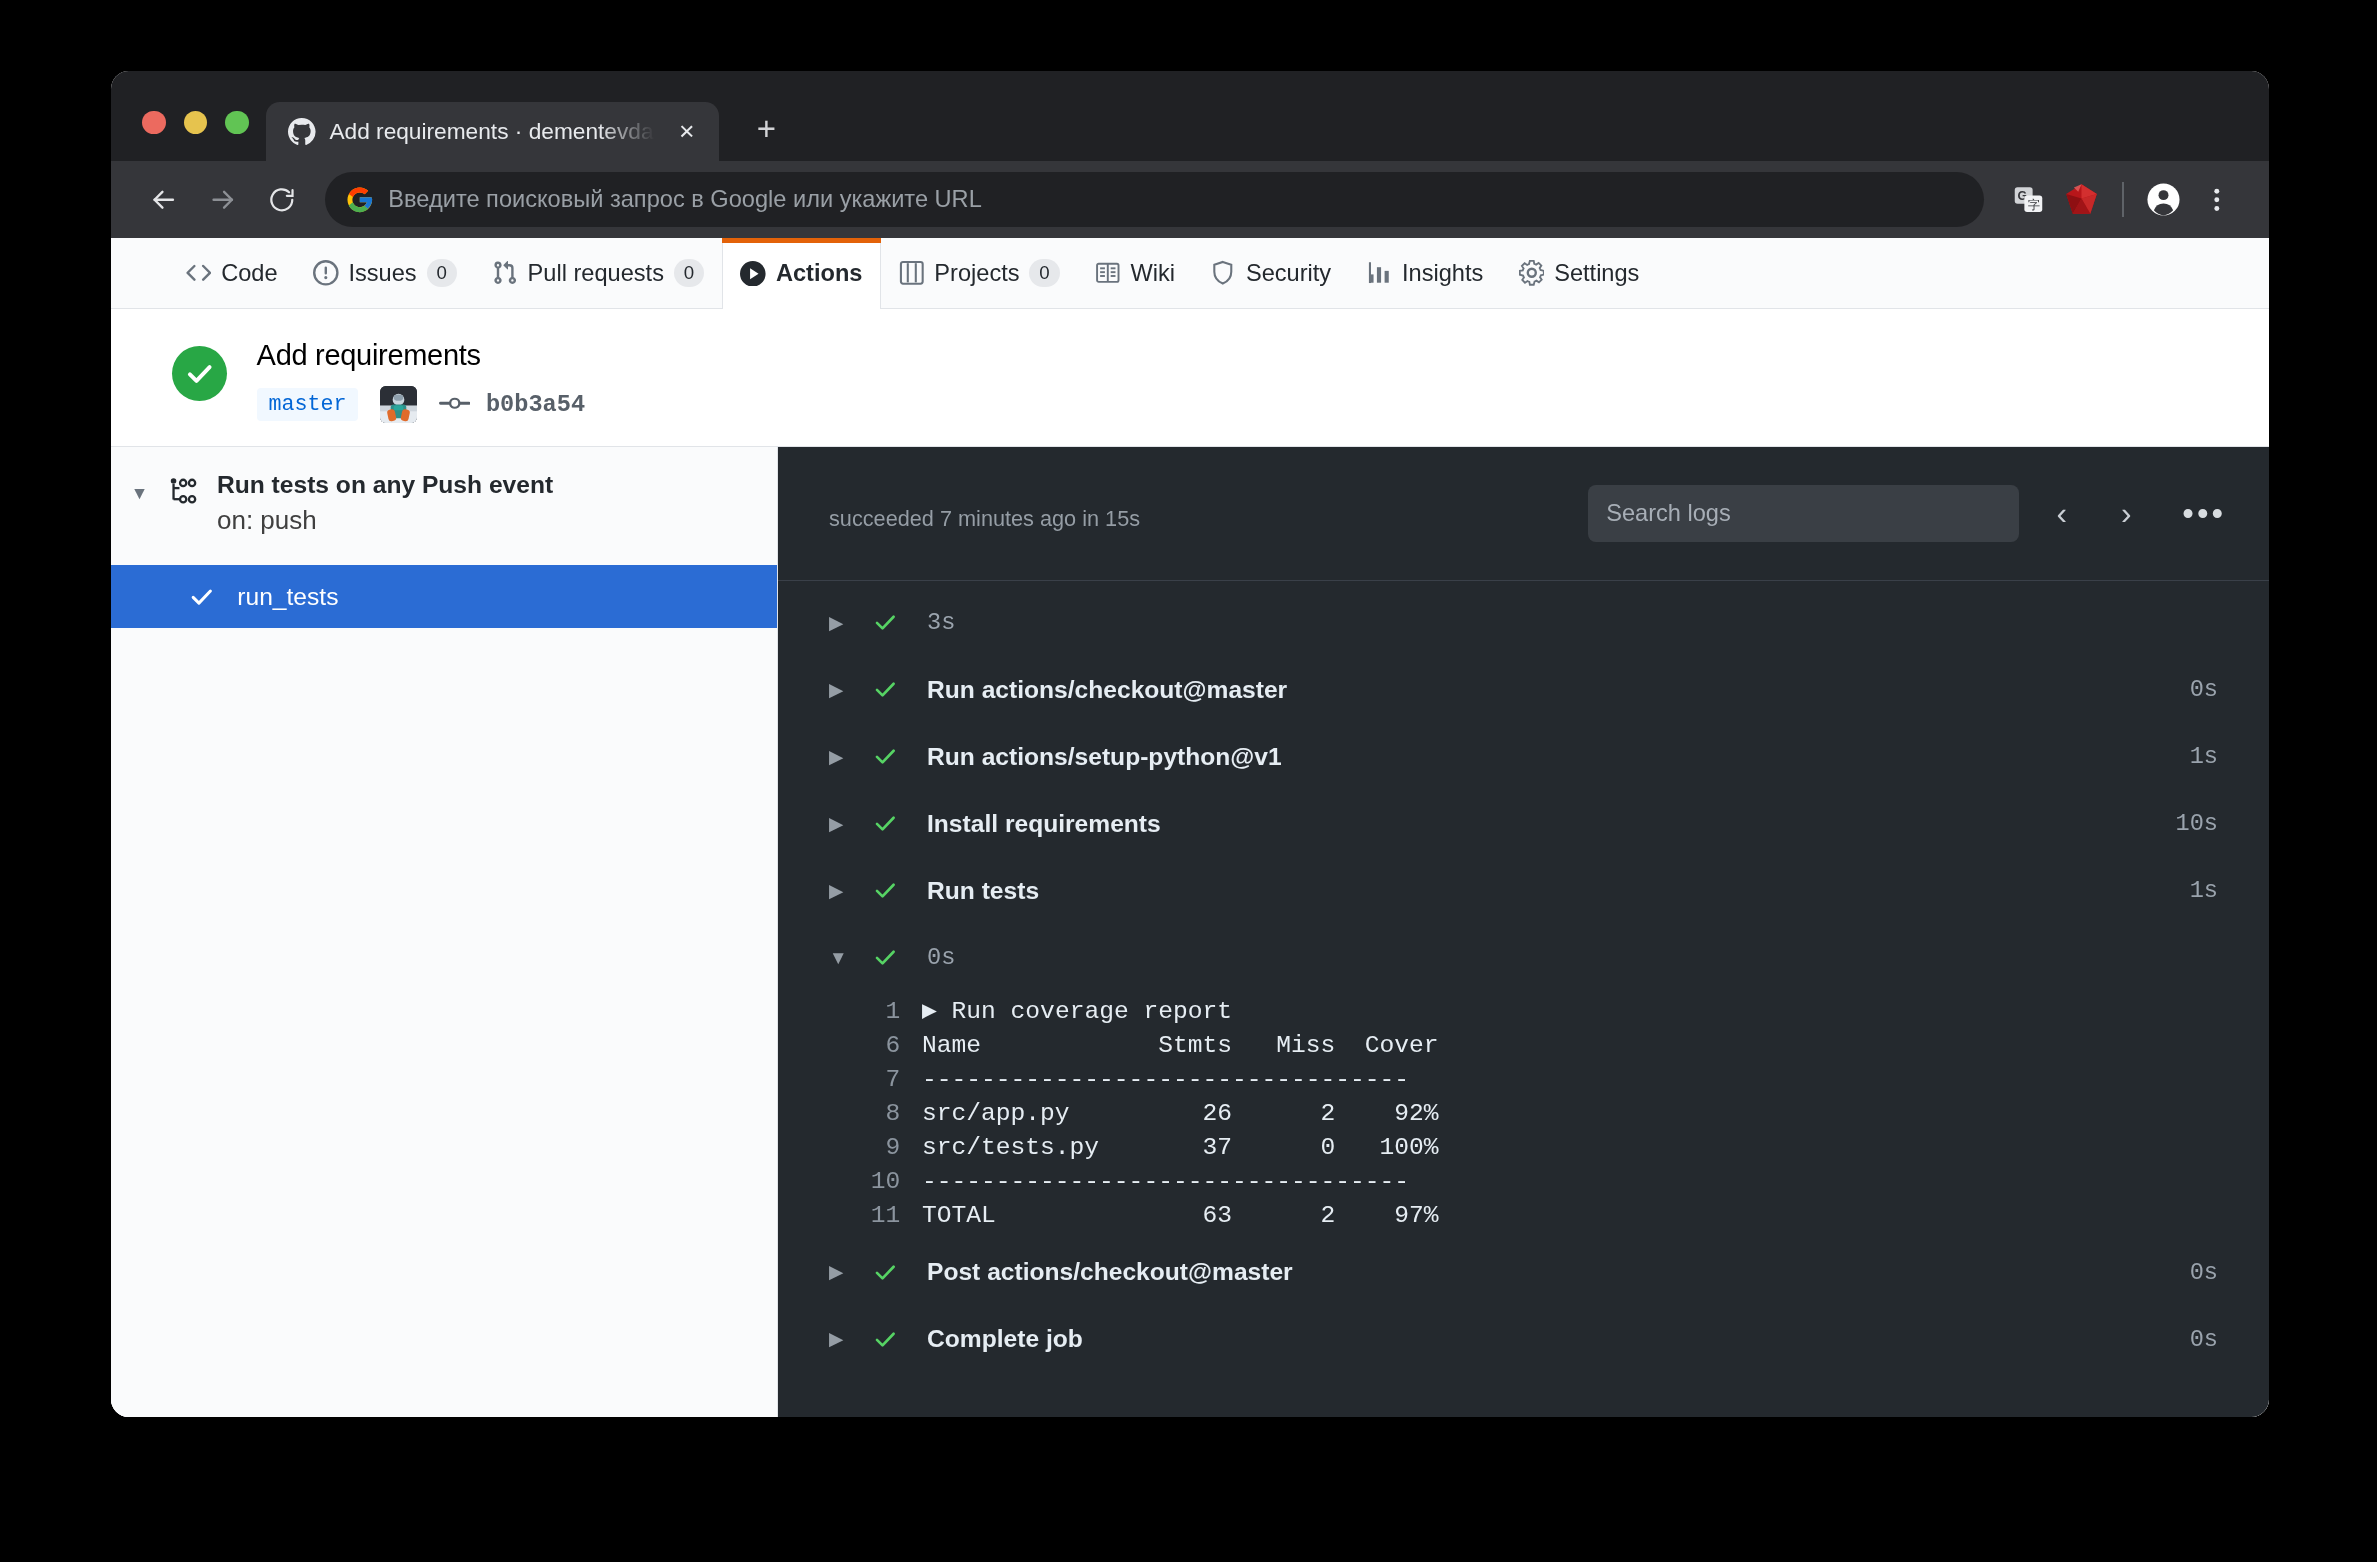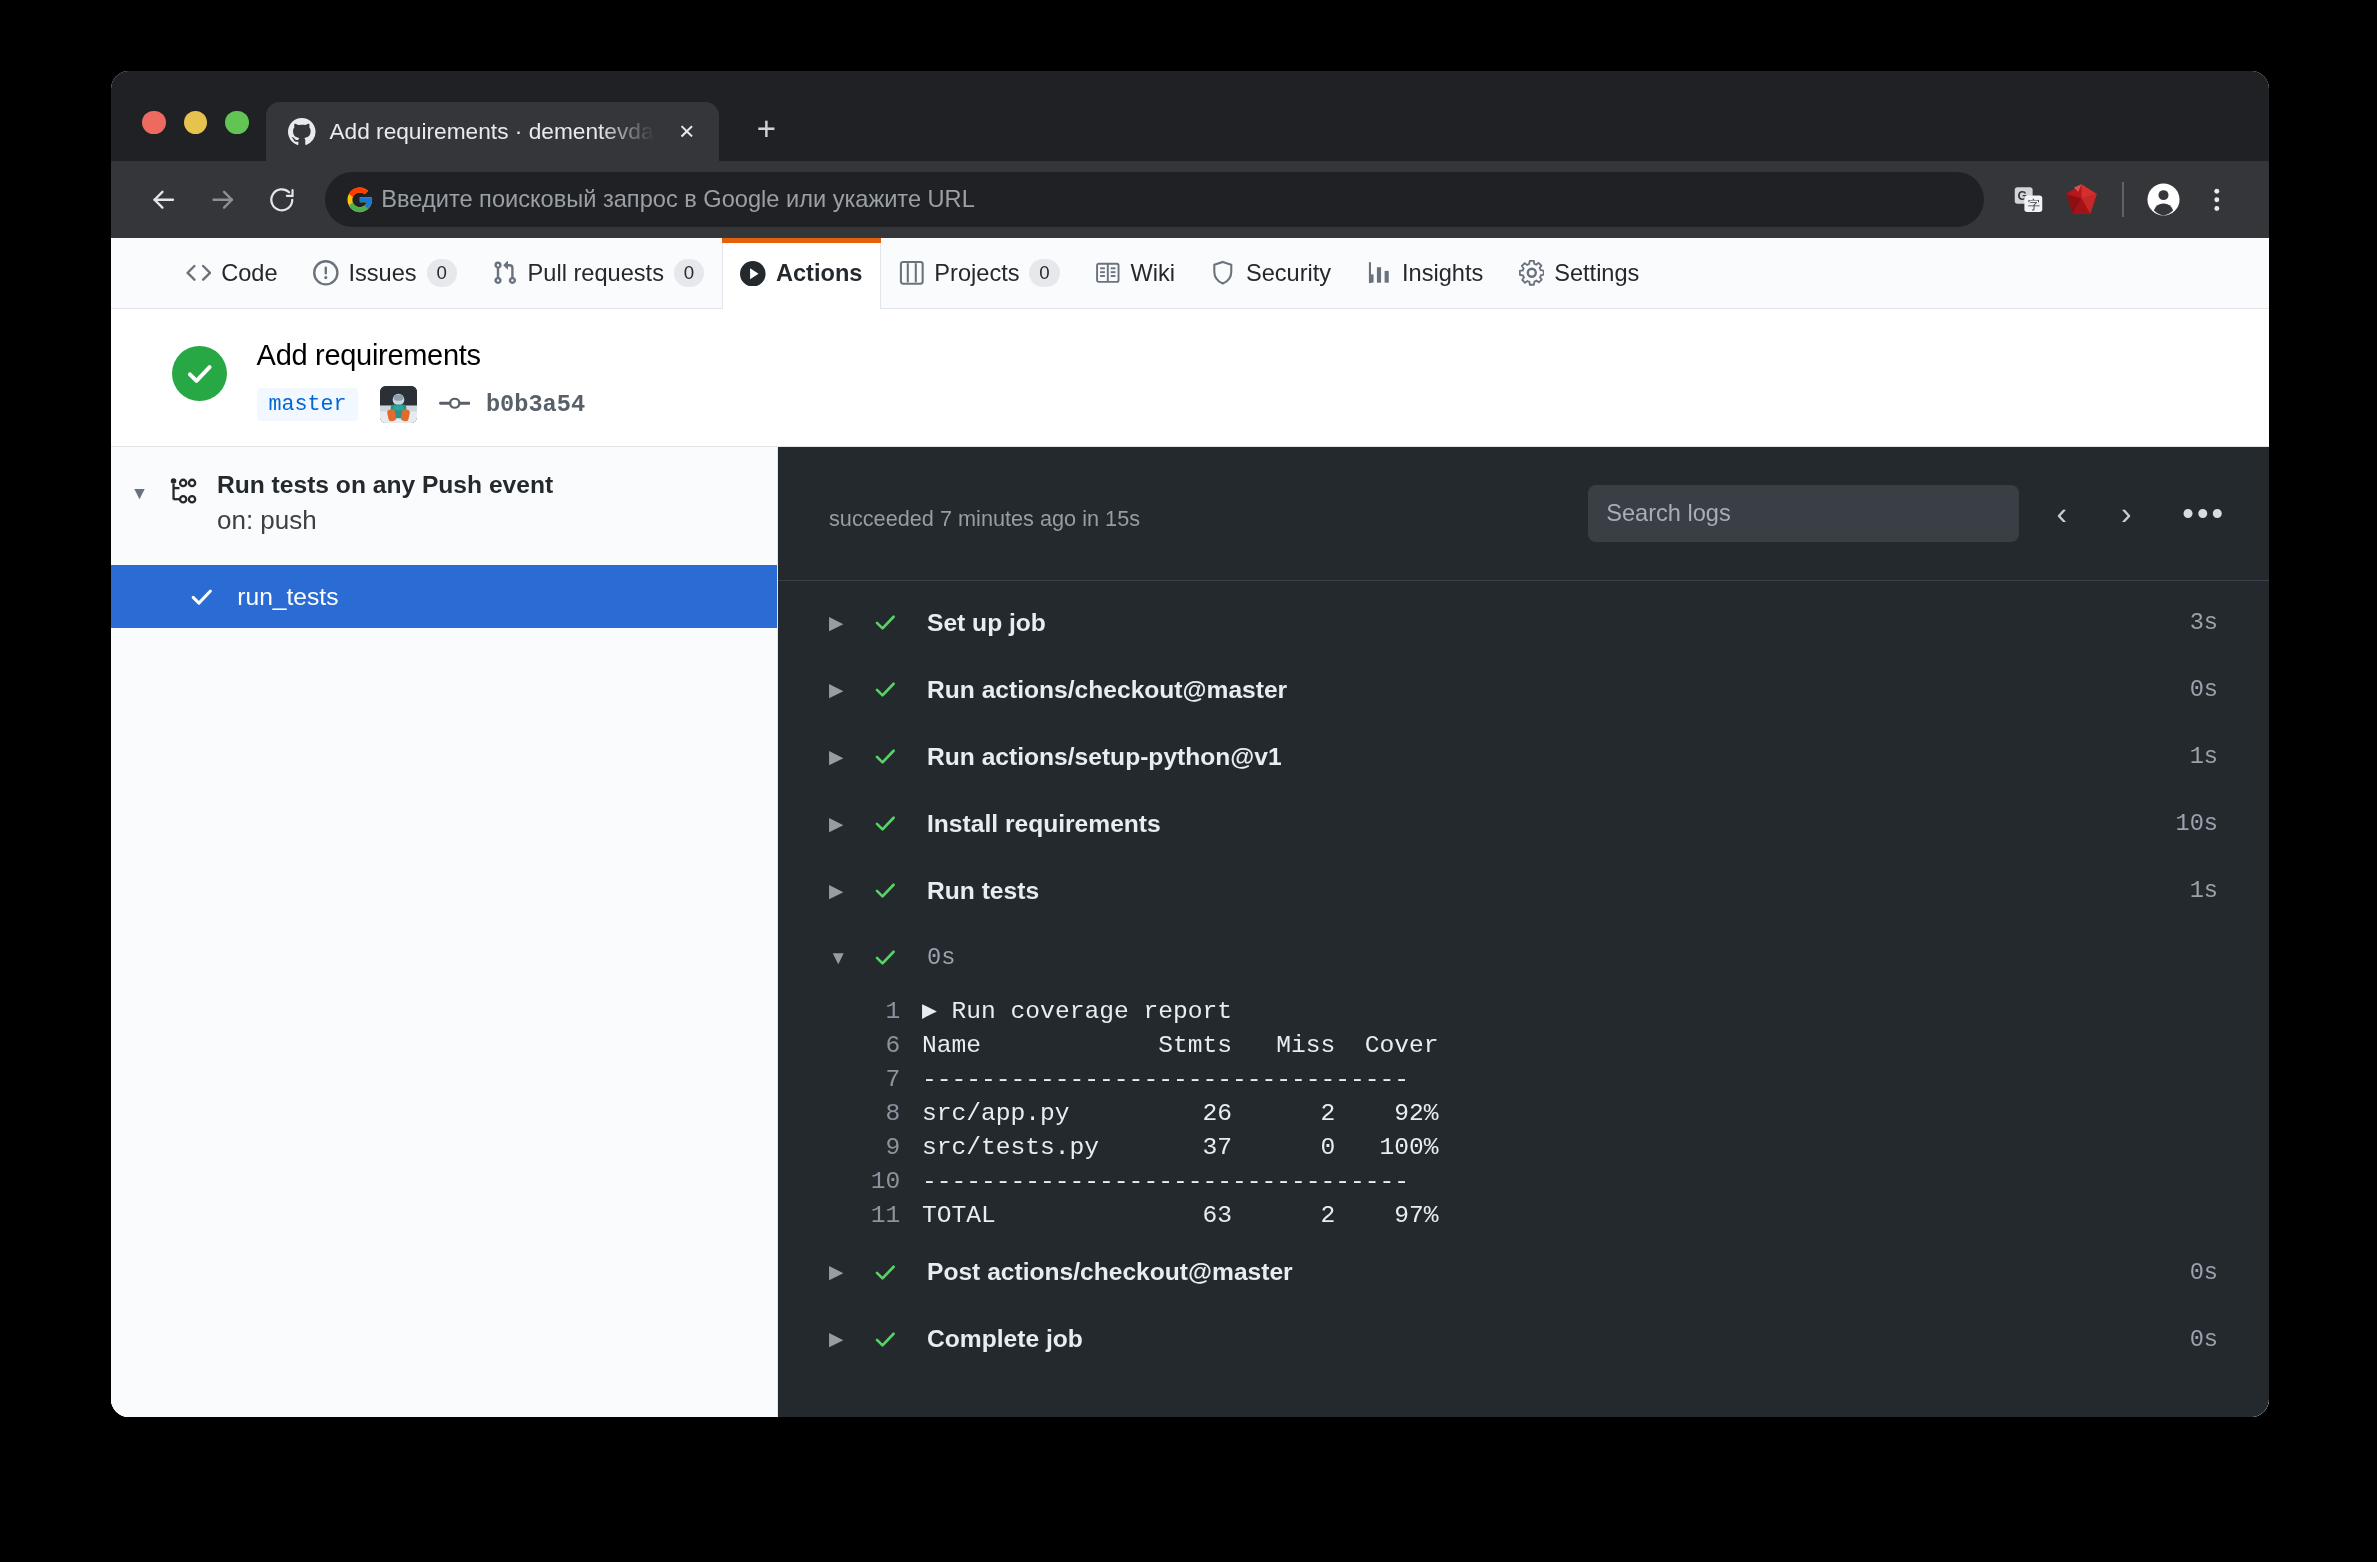--- a/index.html
+++ b/index.html
@@ -91,21 +91,21 @@
   }
   .nav-btn.dim { color: #8d9095; }
   #omnibox {
     flex: 1;
     height: 55px;
     background: #202124;
     border-radius: 27.6px;
     display: flex;
     align-items: center;
     padding: 0 19.7px;
-    gap: 7px;
+    gap: 14px;
     margin: 0 13.8px 0 11.8px;
     position: relative;
   }
   #omnibox-text {
     color: #9aa0a6;
     font-size: 23.6px;
     white-space: nowrap;
     flex: 1;
   }
   .omni-right { display: flex; align-items: center; gap: 0px; }
@@ -645,21 +645,20 @@
 
         <div id="log-steps">
 
           <div class="step">
             <span class="tri">▶</span>
             <span class="tick">
               <svg width="26.6" height="26.6" viewBox="0 0 24 24" fill="none" stroke="#56d364" stroke-width="2.4" stroke-linecap="round" stroke-linejoin="round">
                   <path d="M4.5 12.5 9.5 17.5 19.5 7"></path>
                 </svg>
             </span>
-            <span class="label">Set up job</span>
             <span class="dur">3s</span>
           </div>
 
           <div class="step">
             <span class="tri">▶</span>
             <span class="tick">
               <svg width="26.6" height="26.6" viewBox="0 0 24 24" fill="none" stroke="#56d364" stroke-width="2.4" stroke-linecap="round" stroke-linejoin="round">
                   <path d="M4.5 12.5 9.5 17.5 19.5 7"></path>
                 </svg>
             </span>

